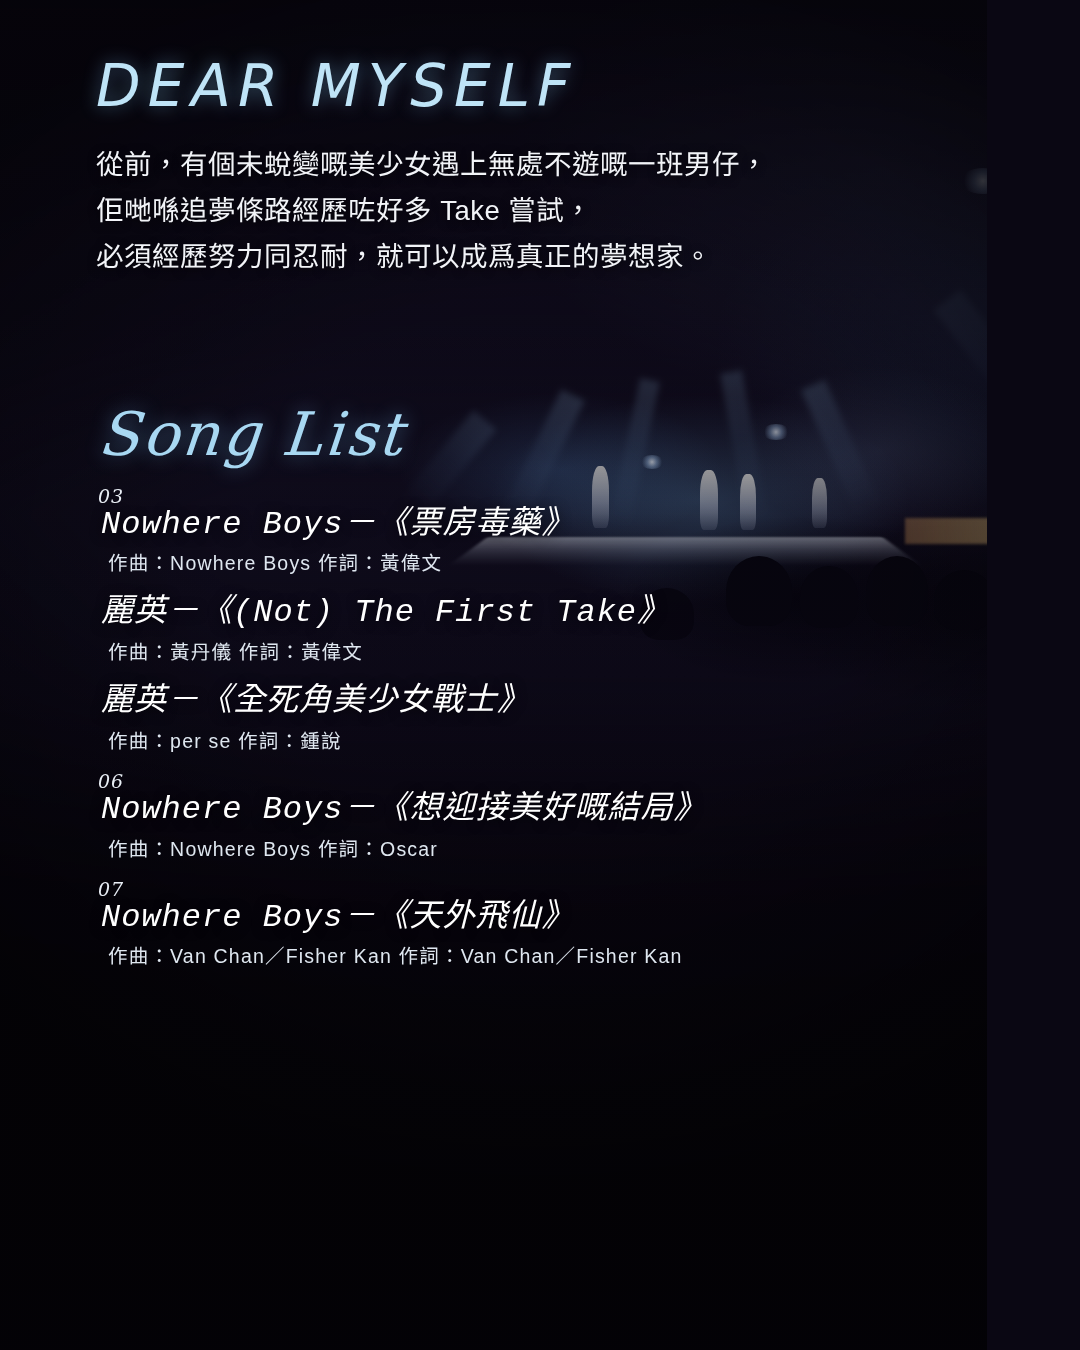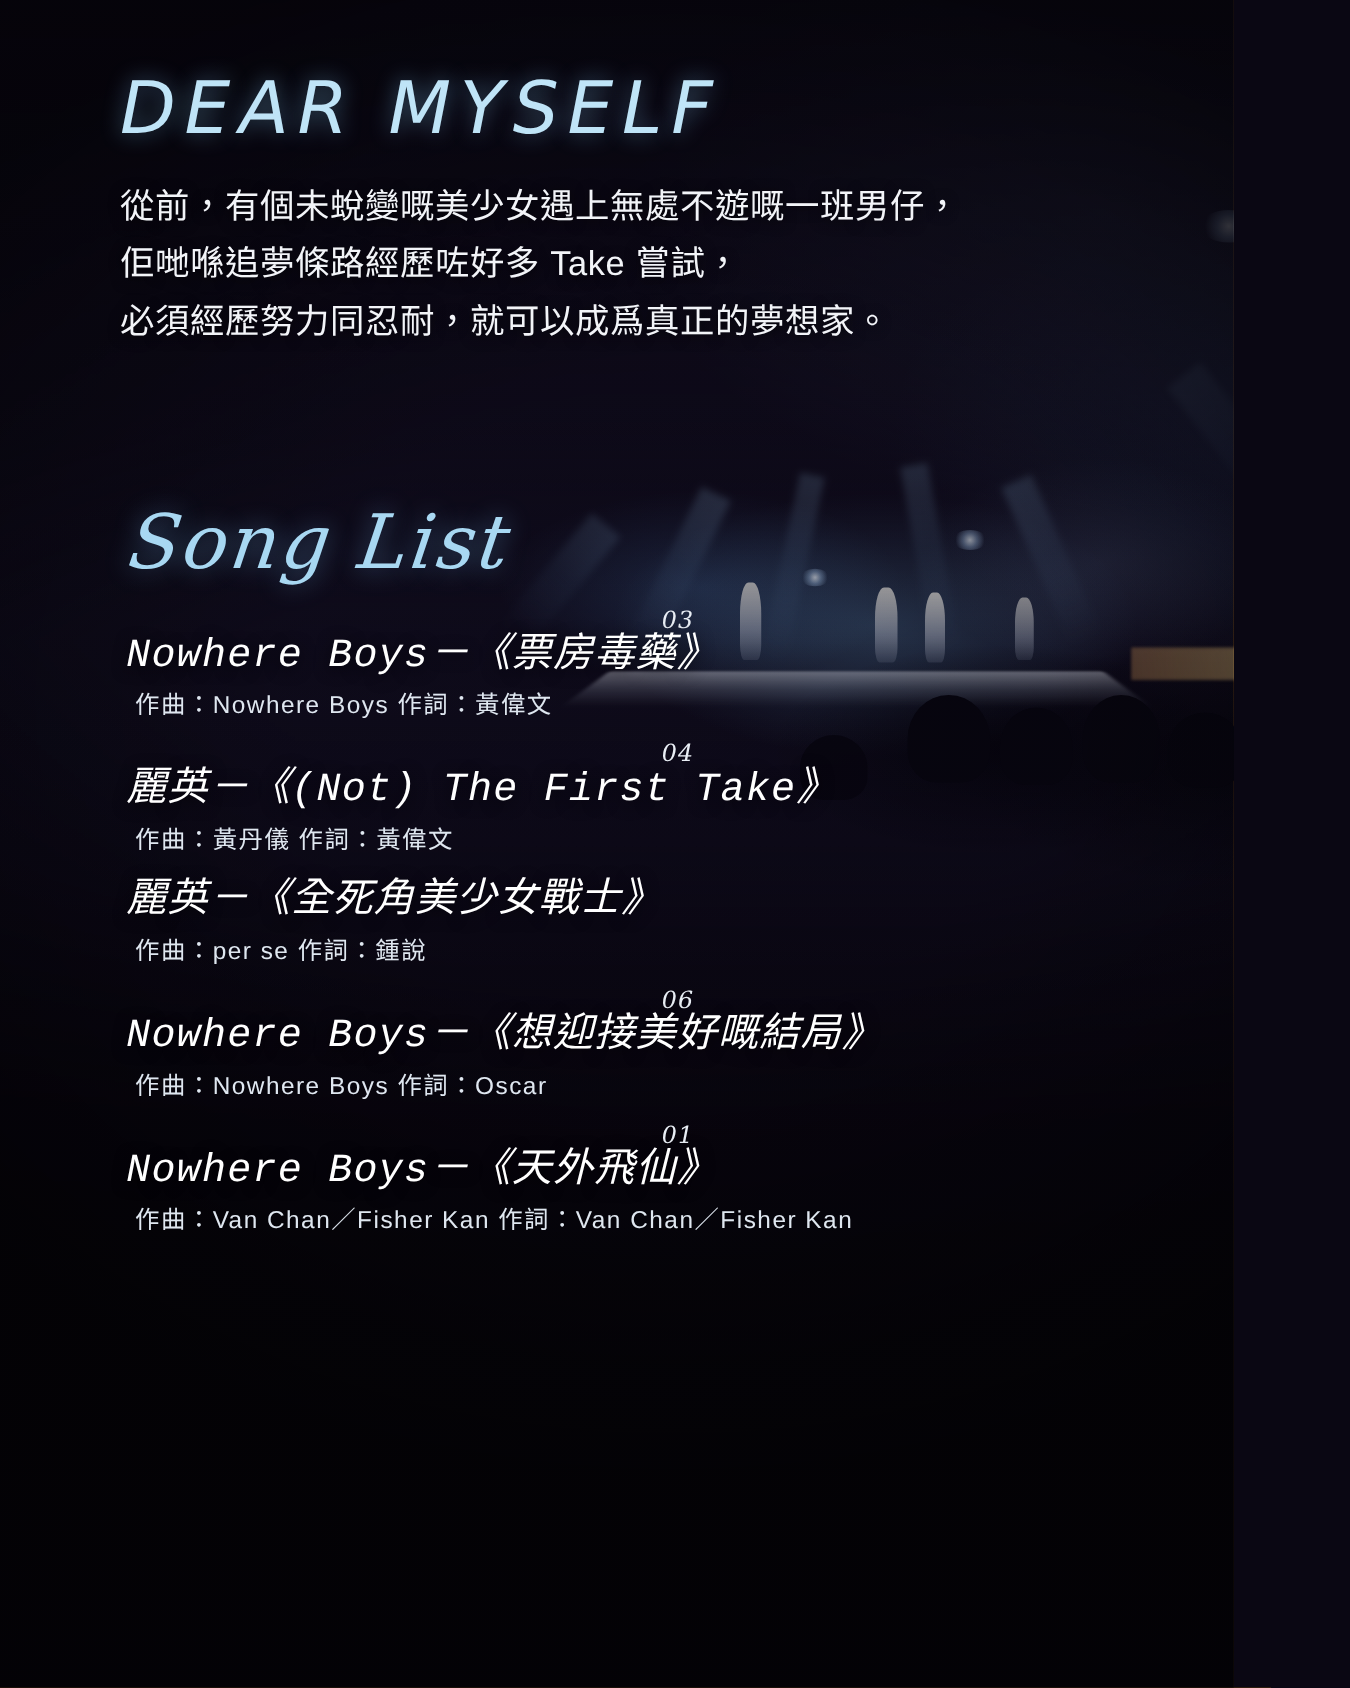--- a/index.html
+++ b/index.html
@@ -166,21 +166,20 @@
   }
   .song-num {
     font-size: 19px;
     font-style: italic;
     color: #e9eef5;
     font-family: "DejaVu Serif", serif;
     letter-spacing: 1px;
     margin-left: 2px;
     display: block;
     line-height: 1;
-    text-align: center;
   }
   .song-title {
     font-size: 32px;
     color: #ffffff;
     font-family: Liberation Mono, monospace;
     font-style: italic;
     letter-spacing: 1px;
     line-height: 1.18;
     margin-left: 5px;
     text-shadow: 0 2px 12px rgba(0,0,0,0.7);
@@ -246,34 +245,33 @@
 
     <div class="songlist-heading">Song List</div>
 
     <ul class="songs">
       <li class="song">
         <span class="song-num">03</span>
         <div class="song-title">Nowhere Boys－《票房毒藥》</div>
         <div class="song-credit">作曲：Nowhere Boys 作詞：黃偉文</div>
       </li>
       <li class="song">
-        <span class="song-num">04</span>
         <div class="song-title">麗英－《(Not) The First Take》</div>
         <div class="song-credit">作曲：黃丹儀 作詞：黃偉文</div>
       </li>
       <li class="song">
         <div class="song-title">麗英－《全死角美少女戰士》</div>
         <div class="song-credit">作曲：per se 作詞：鍾說</div>
       </li>
       <li class="song">
         <span class="song-num">06</span>
         <div class="song-title">Nowhere Boys－《想迎接美好嘅結局》</div>
         <div class="song-credit">作曲：Nowhere Boys 作詞：Oscar</div>
       </li>
       <li class="song">
-        <span class="song-num">01</span>
+        <span class="song-num">07</span>
         <div class="song-title">Nowhere Boys－《天外飛仙》</div>
         <div class="song-credit">作曲：Van Chan／Fisher Kan 作詞：Van Chan／Fisher Kan</div>
       </li>
     </ul>
 
   </div>
 </div>
 
 </body></html>

